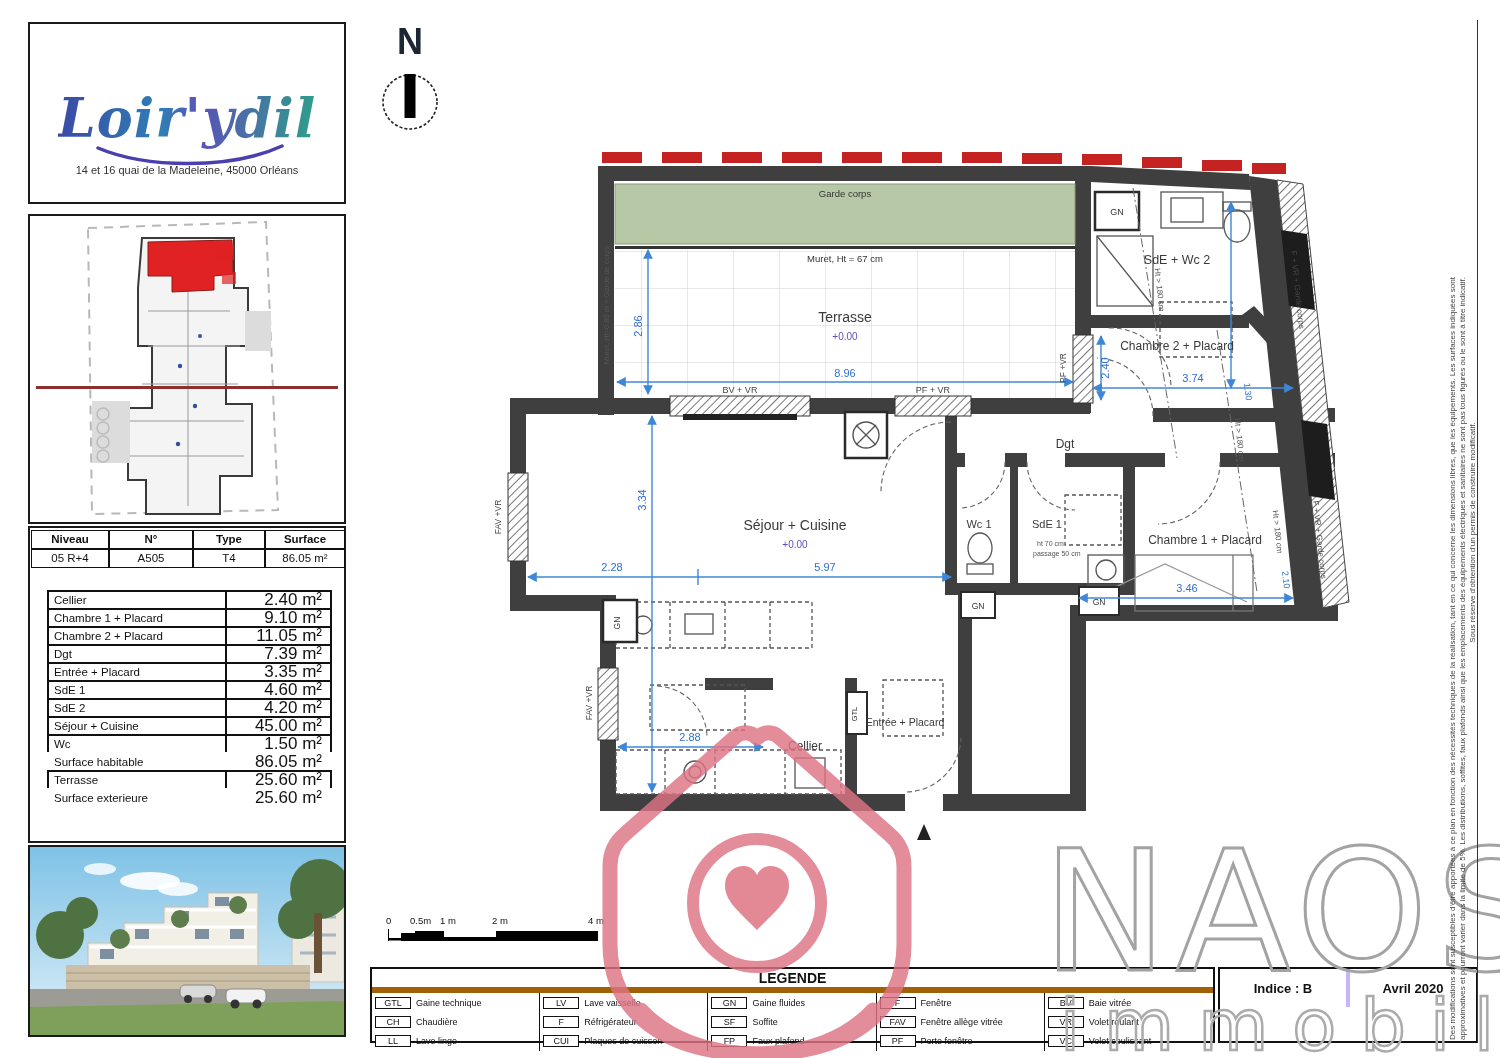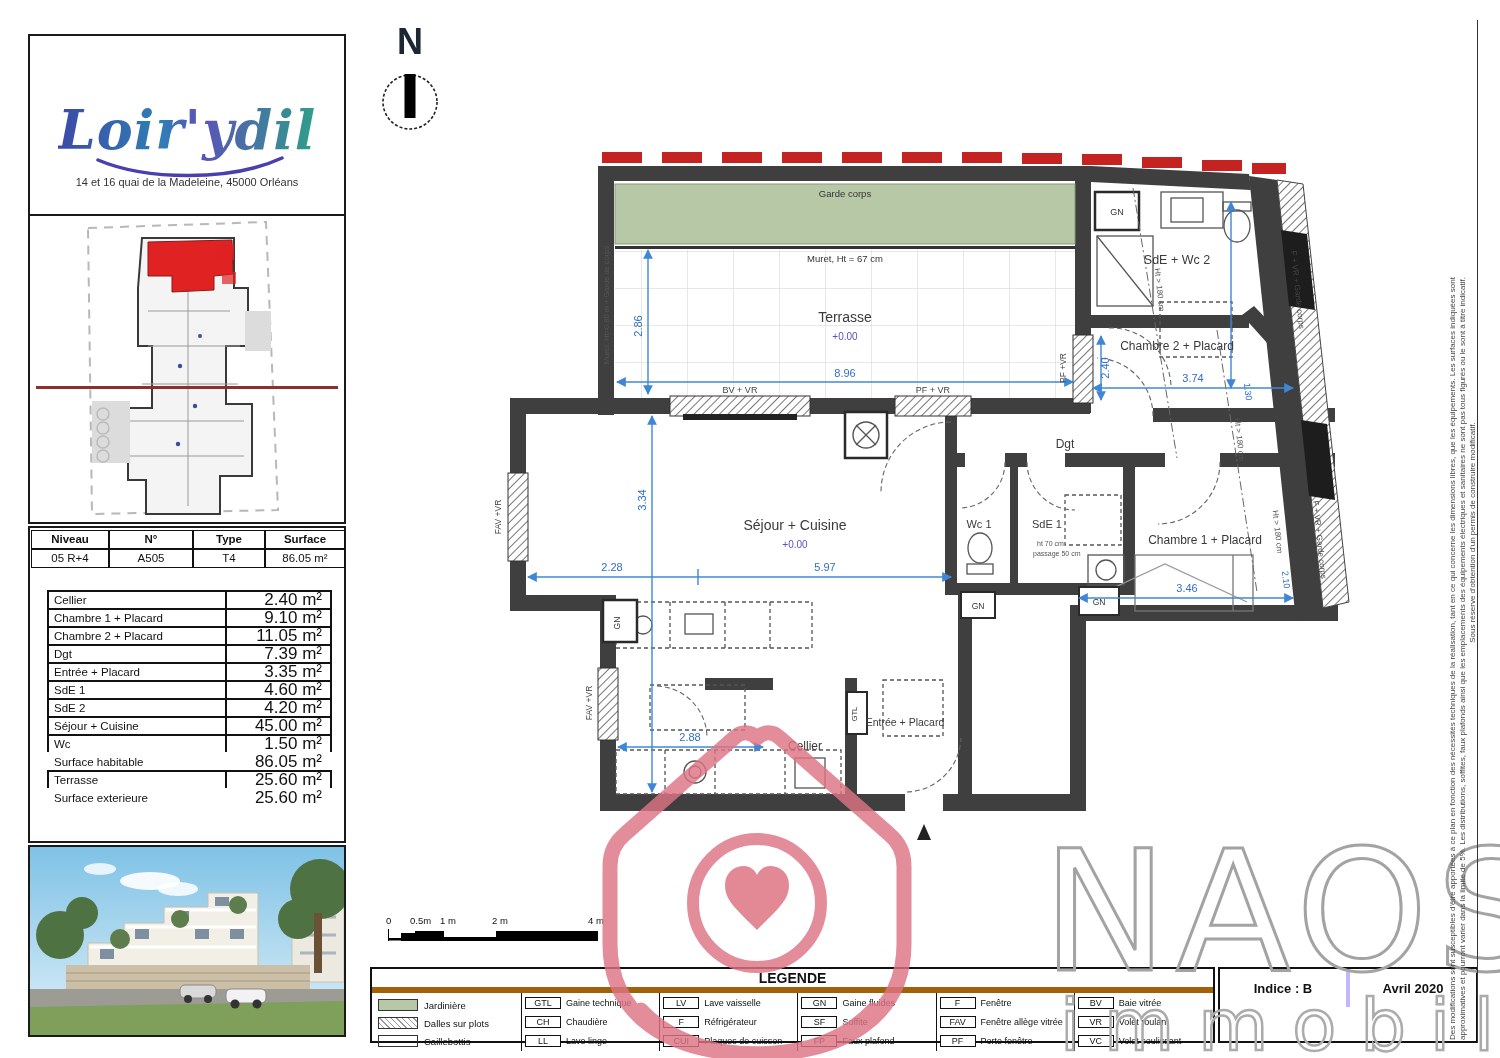--- a/index.html
+++ b/index.html
@@ -1,20 +1,20 @@
 <!DOCTYPE html>
 <html><head>
 <meta charset="utf-8">
 <style>
   html,body{margin:0;padding:0;background:#fff;width:1500px;height:1058px;overflow:hidden;
     font-family:"Liberation Sans","DejaVu Sans",sans-serif;color:#111;}
   .abs{position:absolute;}
   .box{border:2px solid #1a1a1a;background:#fff;box-sizing:border-box;}
   
-  #logo-box{left:28px;top:34px;width:318px;height:182px;}
+  #logo-box{left:28px;top:22px;width:318px;height:182px;}
   .logo-text{font-family:"DejaVu Serif","Liberation Serif",serif;font-style:italic;font-weight:bold;
     font-size:54px;text-align:center;margin-top:62px;letter-spacing:1px;}
   .logo-addr{font-size:11px;text-align:center;color:#333;margin-top:14px;}
   #siteplan-box{left:28px;top:214px;width:318px;height:310px;}
   #tables-box{left:28px;top:526px;width:318px;height:317px;}
   .unit-table{display:grid;grid-template-columns:78px 84px 72px 80px;margin:2px 4px 0 1px;}
   .unit-table div{border:1px solid #111;text-align:center;font-size:11.5px;padding:2px 0 3px 0;}
   .unit-table .hd{font-weight:bold;}
   #rooms-table{left:17px;top:64px;width:285px;position:absolute;}
   .rt-row{height:20px;display:flex;align-items:stretch;border:2px solid #111;margin-top:-2px;background:#fff;box-sizing:border-box;}
@@ -464,34 +464,20 @@
     <rect x="27" y="2" width="29" height="10" fill="#000"></rect>
     <rect x="56" y="8" width="52" height="4" fill="#000"></rect>
     <rect x="108" y="2" width="102" height="10" fill="#000"></rect>
     <line x1="0" y1="0" x2="0" y2="12" stroke="#000" stroke-width="2"></line>
   </svg>
 </div>
 
 <div class="abs" id="legend-box">
   <div class="lg-title">LEGENDE</div>
   <div class="lg-body">
-    <div class="lg-sw">
-      <div class="sw-row">
-          <div class="sw green"></div>
-          <span>Jardinière</span>
-        </div>
-      <div class="sw-row">
-          <div class="sw hatch"></div>
-          <span>Dalles sur plots</span>
-        </div>
-      <div class="sw-row">
-          <div class="sw"></div>
-          <span>Caillebottis</span>
-        </div>
-    </div>
     <div class="lg-codes">
       <div class="code-col">
         <div class="code-row">
             <span class="code-key">GTL</span>
             <span class="code-lab">Gaine technique</span>
           </div>
         <div class="code-row">
             <span class="code-key">CH</span>
             <span class="code-lab">Chaudière</span>
           </div>

